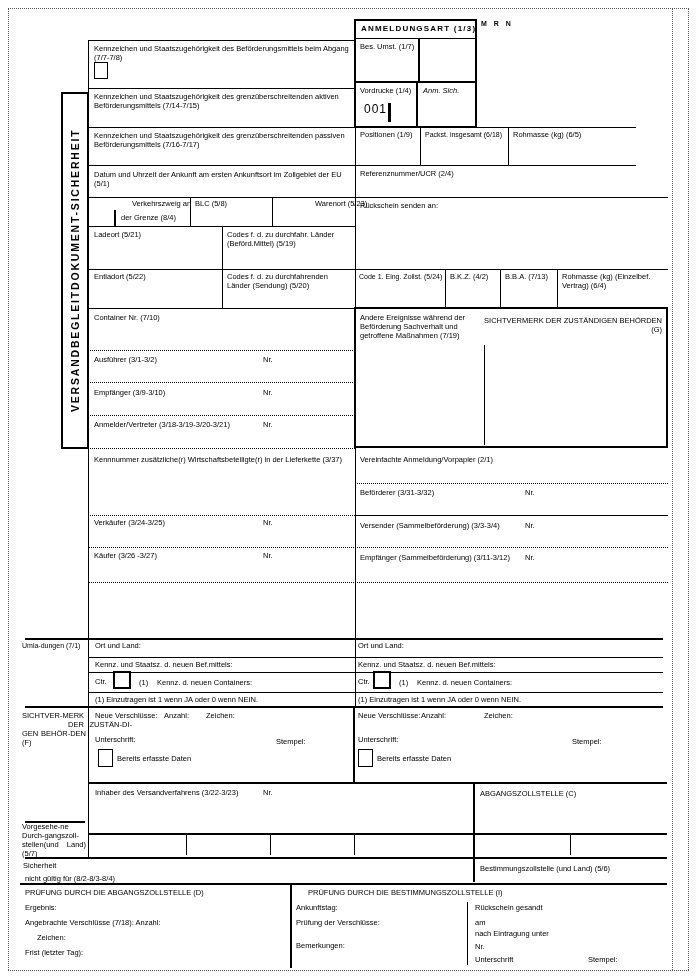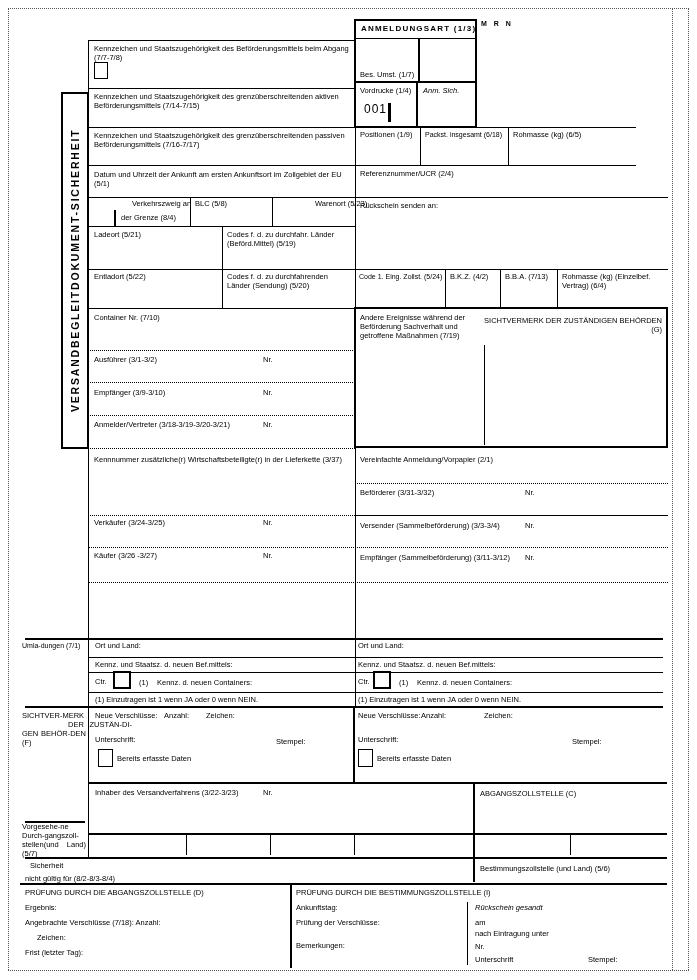--- a/index.html
+++ b/index.html
@@ -92,21 +92,21 @@
   <div class="vl" style="left:270px;top:835px;height:20px;"></div>
   <div class="vl" style="left:354px;top:835px;height:20px;"></div>
   <div class="vl" style="left:570px;top:835px;height:20px;"></div>
 
   <div class="box2" style="left:354px;top:19px;width:123px;height:109px;"></div>
   <div class="hl" style="left:355px;top:38px;width:121px;"></div>
   <div class="hl2" style="left:355px;top:81px;width:121px;"></div>
   <div class="vl2" style="left:418px;top:39px;height:42px;"></div>
   <div class="vl2" style="left:416px;top:83px;height:44px;"></div>
   <div class="hdr" style="left:361px;top:24px;">ANMELDUNGSART (1/3)</div>
-  <div class="t" style="left:360px;top:42px;margin-top:28px;">Bes. Umst. (1/7)</div>
+  <div class="t" style="left:360px;top:42px;">Bes. Umst. (1/7)</div>
   <div class="t" style="left:360px;top:86px;">Vordrucke (1/4)</div>
   <div class="val" style="left:364px;top:102px;">001</div>
   <div class="vl2" style="left:388px;top:103px;height:19px;width:3px;"></div>
   <div class="t" style="left:423px;top:86px;font-style:italic;">Anm. Sich.</div>
 
   <div class="t" style="left:360px;top:130px;">Positionen (1/9)</div>
   <div class="t nw" style="left:425px;top:130px;font-size:7px;">Packst. insgesamt (6/18)</div>
   <div class="t" style="left:513px;top:130px;">Rohmasse (kg) (6/5)</div>
 
   <div class="t" style="left:94px;top:44px;width:258px;">Kennzeichen und Staatszugehörigkeit des Beförderungsmittels beim Abgang (7/7-7/8)</div>
@@ -194,34 +194,34 @@
 
   <div class="t" style="left:95px;top:788px;">Inhaber des Versandverfahrens (3/22-3/23)</div>
   <div class="t" style="left:263px;top:788px;">Nr.</div>
   <div class="t" style="left:480px;top:789px;">ABGANGSZOLLSTELLE (C)</div>
 
   <div class="t" style="left:22px;top:822px;">Vorgesehe-ne</div>
   <div class="t" style="left:22px;top:831px;">Durch-gangszoll-</div>
   <div class="t jline" style="left:22px;top:840px;width:64px;">stellen(und Land)</div>
   <div class="t" style="left:22px;top:849px;">(5/7)</div>
 
-  <div class="t" style="left:30px;top:861px;">Sicherheit</div>
+  <div class="t" style="left:23px;top:861px;">Sicherheit</div>
   <div class="t" style="left:25px;top:874px;">nicht gültig für (8/2-8/3-8/4)</div>
   <div class="t" style="left:480px;top:864px;">Bestimmungszollstelle (und Land) (5/6)</div>
 
   <div class="t" style="left:25px;top:888px;">PRÜFUNG DURCH DIE ABGANGSZOLLSTELLE (D)</div>
   <div class="t" style="left:25px;top:903px;">Ergebnis:</div>
   <div class="t" style="left:25px;top:918px;">Angebrachte Verschlüsse (7/18): Anzahl:</div>
   <div class="t" style="left:37px;top:933px;">Zeichen:</div>
   <div class="t" style="left:25px;top:948px;">Frist (letzter Tag):</div>
 
-  <div class="t" style="left:296px;top:888px;">PRÜFUNG DURCH DIE BESTIMMUNGSZOLLSTELLE (I)</div>
+  <div class="t" style="left:308px;top:888px;">PRÜFUNG DURCH DIE BESTIMMUNGSZOLLSTELLE (I)</div>
   <div class="t" style="left:296px;top:903px;">Ankunftstag:</div>
   <div class="t" style="left:296px;top:918px;">Prüfung der Verschlüsse:</div>
   <div class="t" style="left:296px;top:941px;">Bemerkungen:</div>
-  <div class="t" style="left:475px;top:903px;font-style:italic;">Rückschein gesandt</div>
+  <div class="t" style="left:475px;top:903px;">Rückschein gesandt</div>
   <div class="t" style="left:475px;top:918px;">am</div>
   <div class="t" style="left:475px;top:929px;">nach Eintragung unter</div>
   <div class="t" style="left:475px;top:942px;">Nr.</div>
   <div class="t" style="left:475px;top:955px;">Unterschrift</div>
   <div class="t" style="left:588px;top:955px;">Stempel:</div>
 
 </div>
 
 </body></html>

